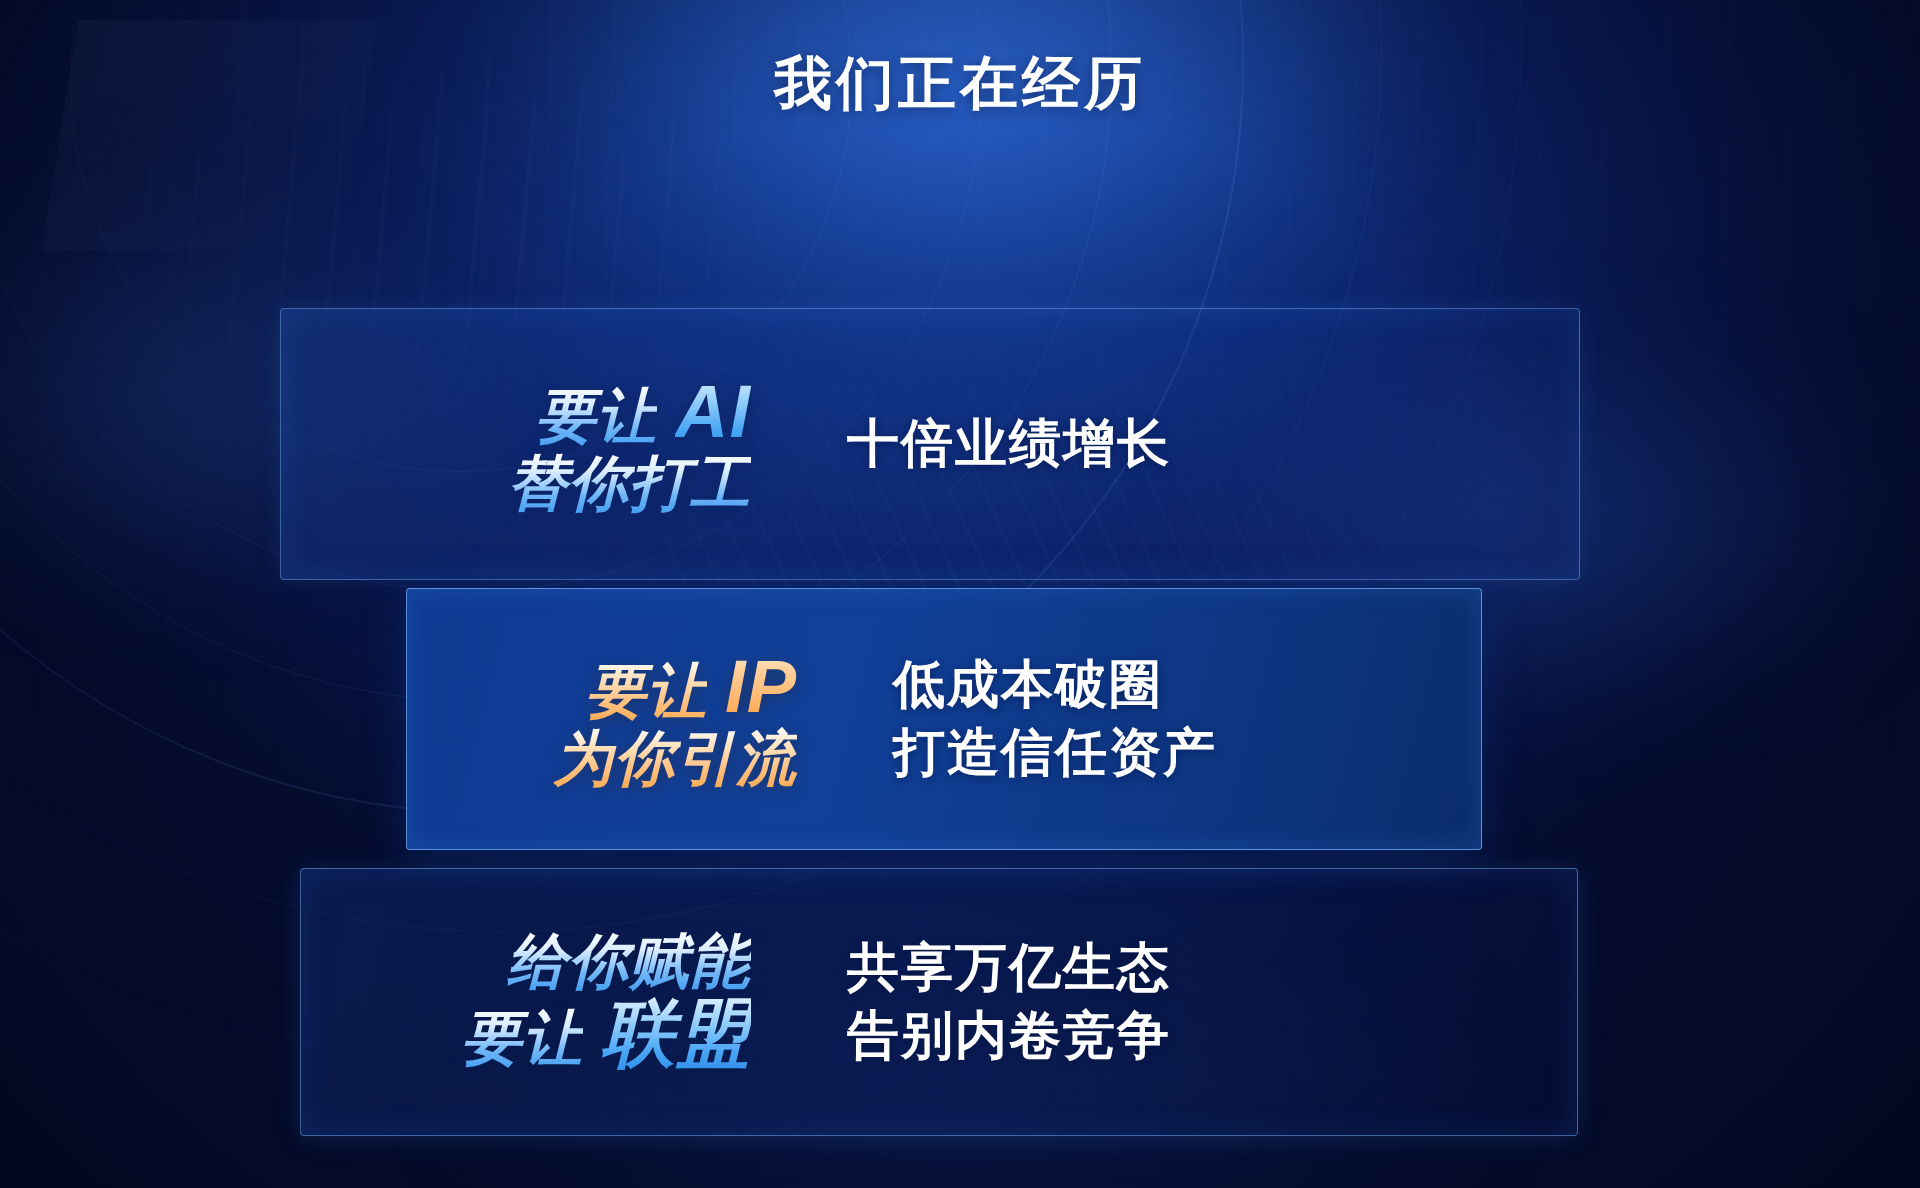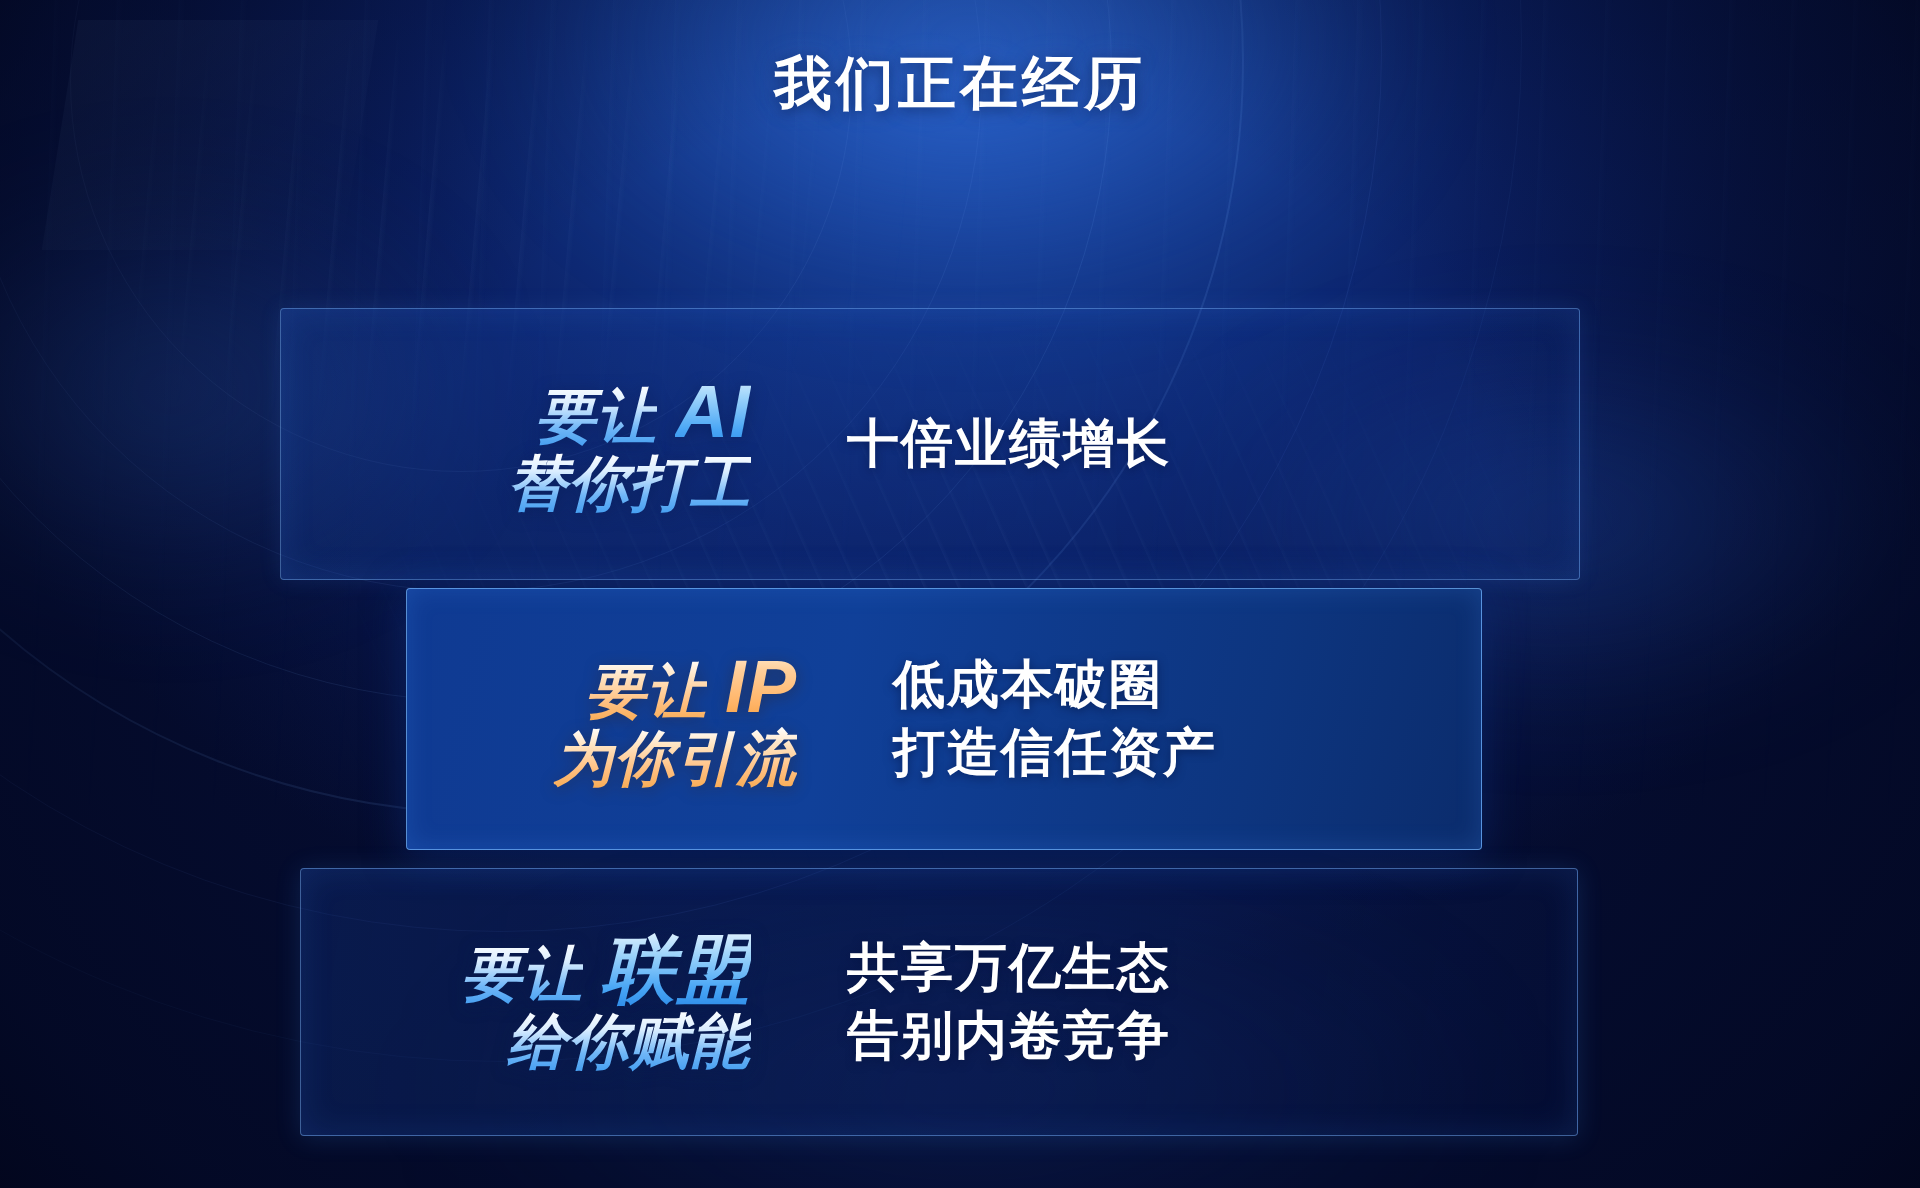--- a/index.html
+++ b/index.html
@@ -251,25 +251,25 @@
         <div class="desc">
           <span class="dl">低成本破圈</span>
           <span class="dl">打造信任资产</span>
         </div>
       </div>
     </div>
 
     <div class="card c3">
       <div class="card-inner" style="padding-left:100px;">
         <div class="lead">
+          <span class="ln ln2 gradBlue">给你赋能</span>
           <span class="ln ln1">
             <span class="gradBlue">要让</span>
             <span class="gradBlueStrong kw">联盟</span>
           </span>
-          <span class="ln ln2 gradBlue">给你赋能</span>
         </div>
         <div class="desc">
           <span class="dl">共享万亿生态</span>
           <span class="dl">告别内卷竞争</span>
         </div>
       </div>
     </div>
 
   </div>
 </div>

